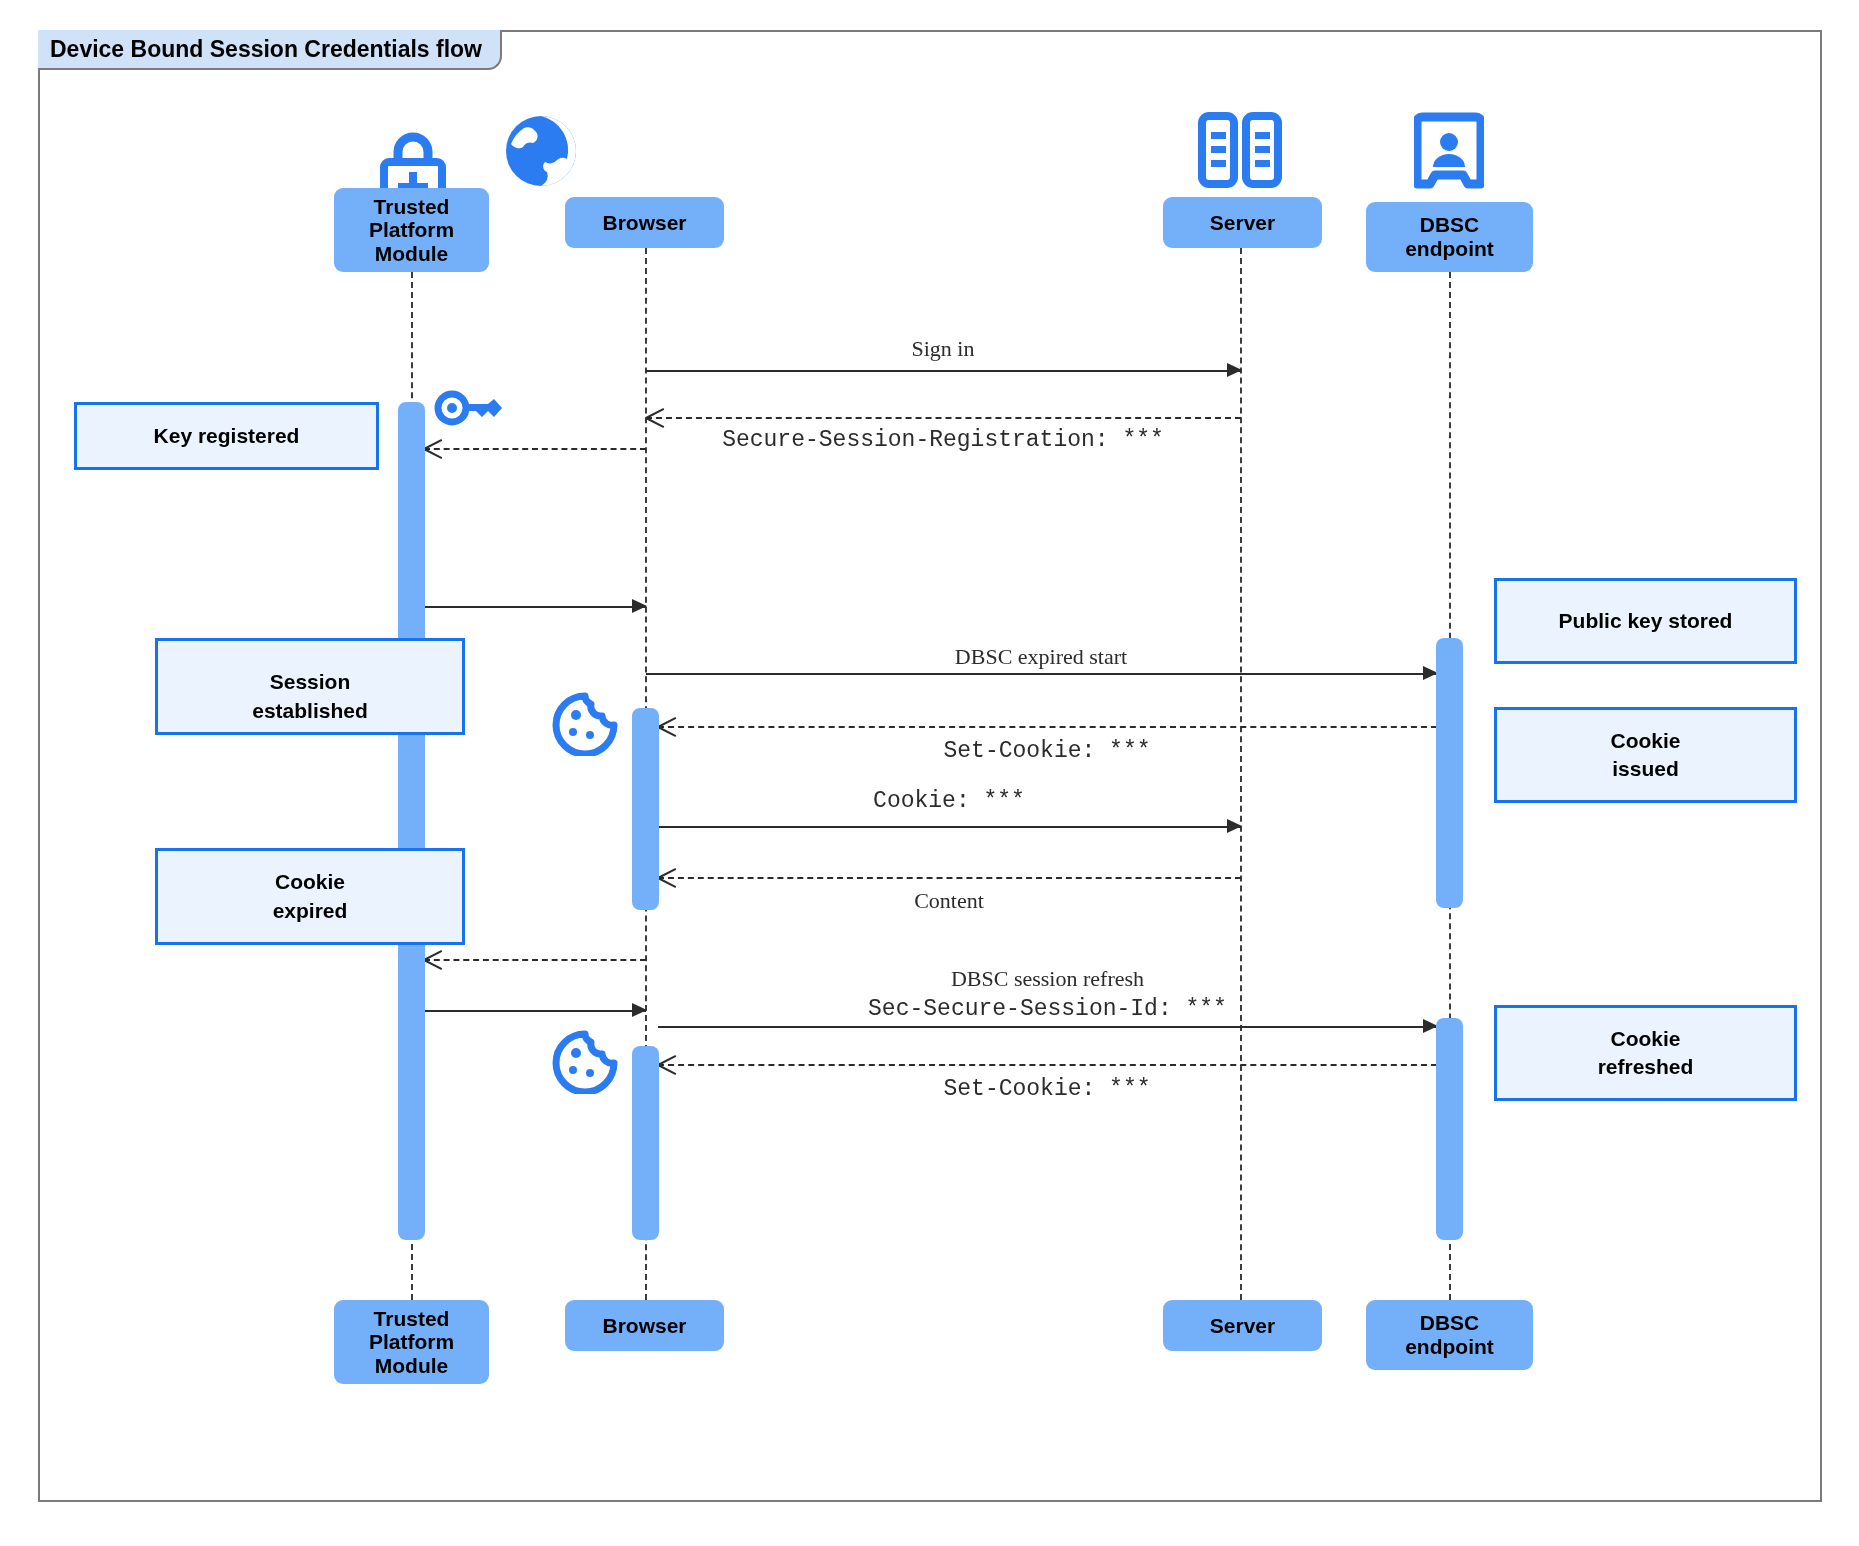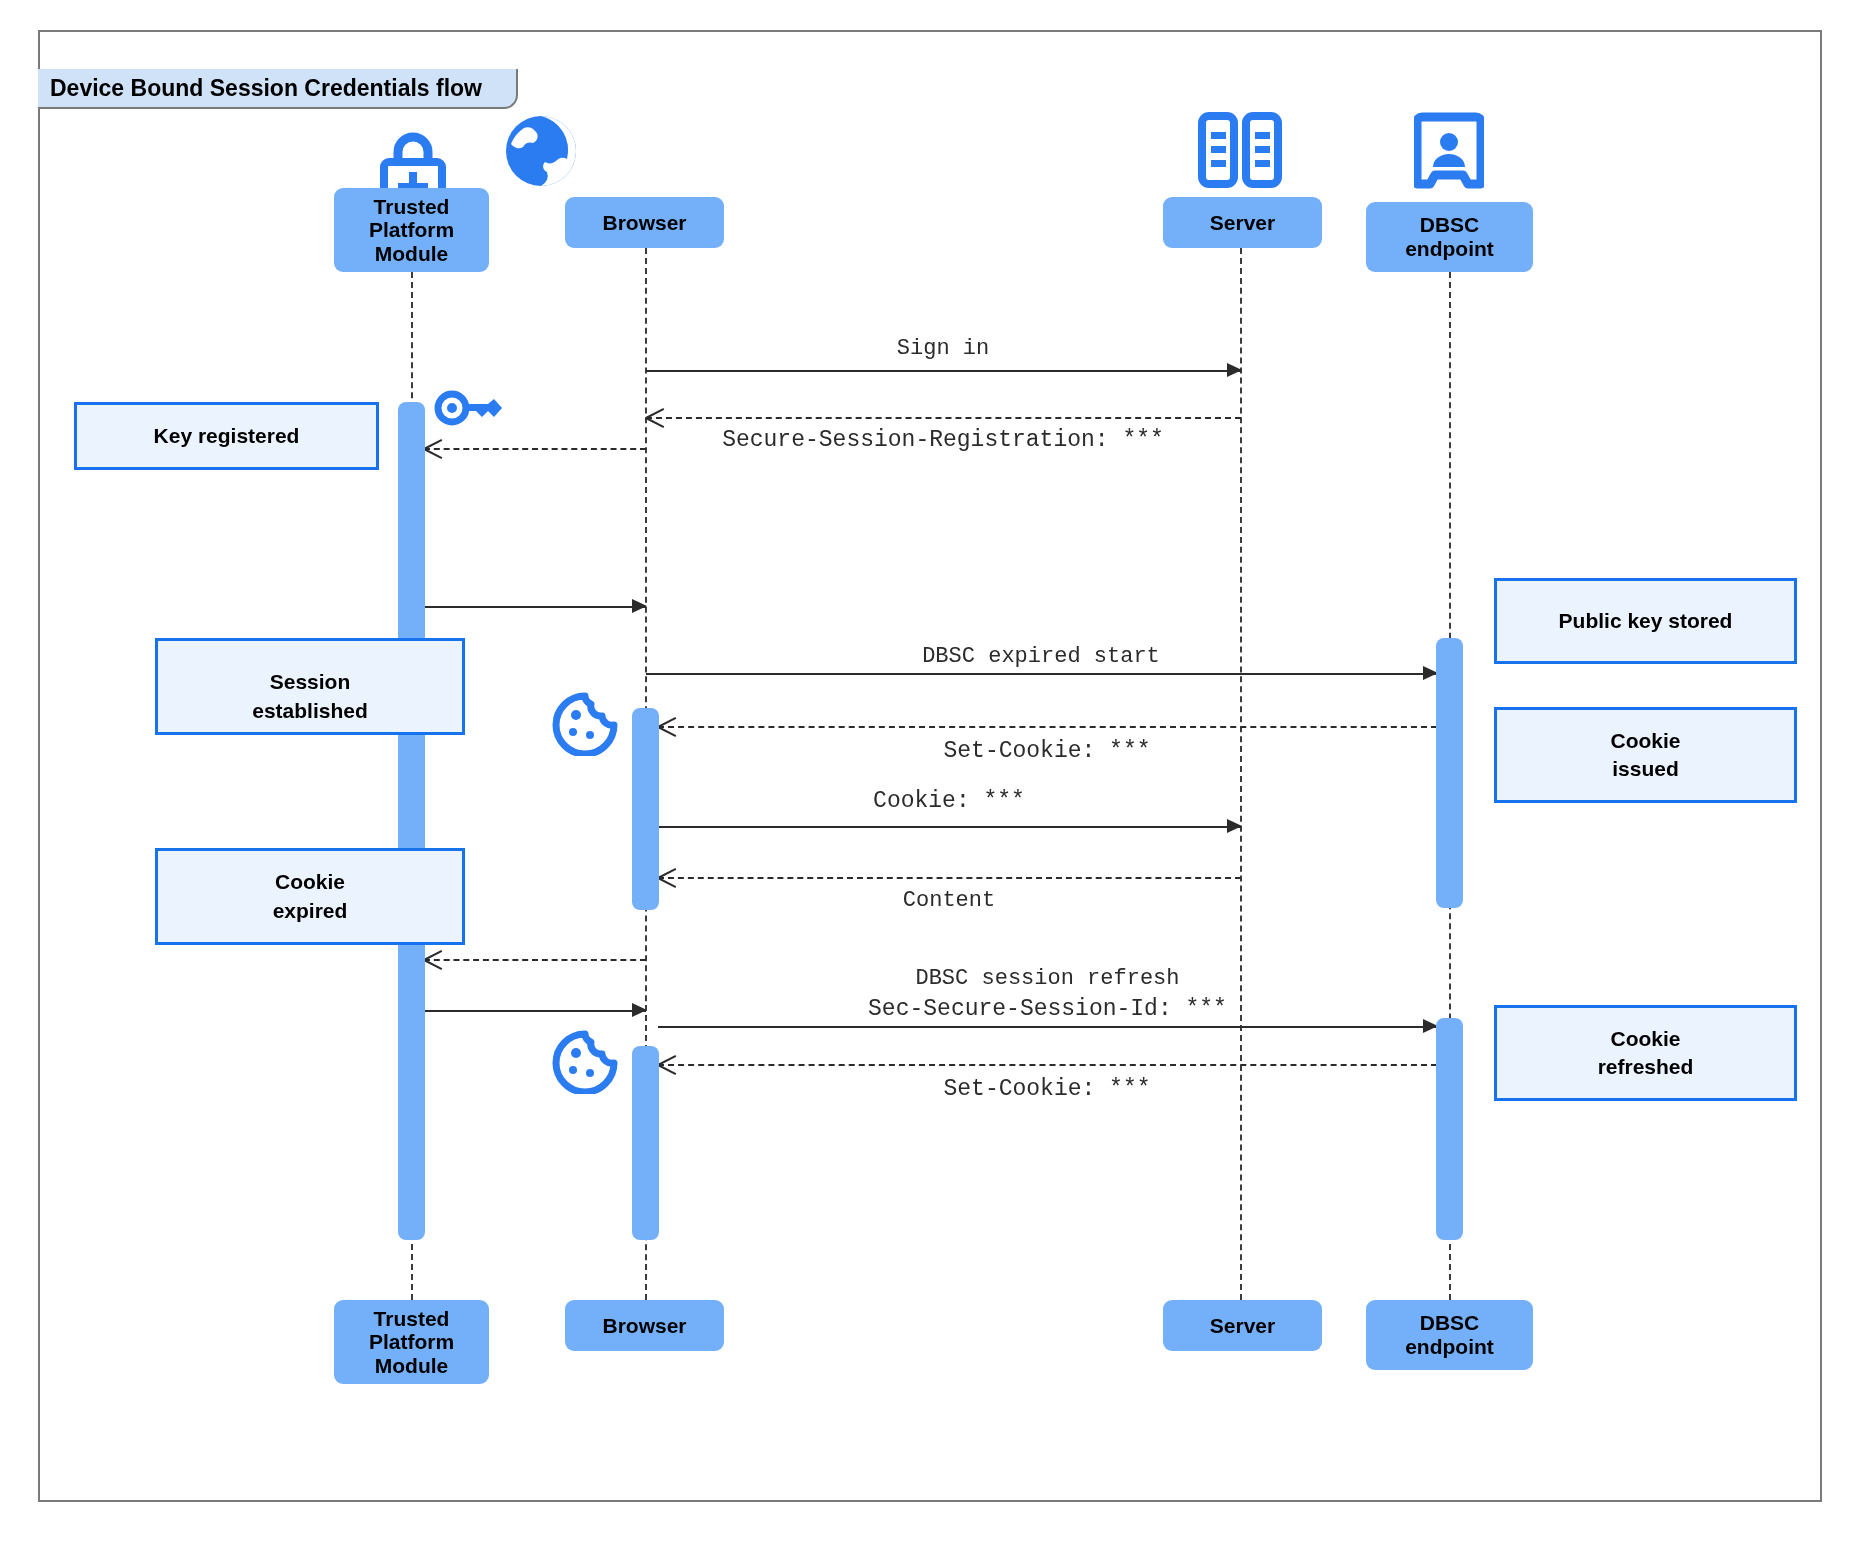--- a/index.html
+++ b/index.html
@@ -23,26 +23,25 @@
   }
   
   .title-tab{
     position:absolute;
     left:38px;top:30px;
     height:40px;
     background:#cfe2f7;
     border-right:2px solid #7a7a7a;
     border-bottom:2px solid #7a7a7a;
     box-sizing:border-box;
-    padding:0 34px 0 12px;
+    padding:0 18px 0 12px;
     display:flex;align-items:center;
     font-weight:bold;font-size:23px;color:#000;
     border-bottom-right-radius:14px;
     z-index:6;
-    margin-top:39px;
   }
 
   
   .lifeline{
     position:absolute;
     width:0;
     border-left:2px dashed #3c3c3c;
     z-index:1;
   }
 
@@ -110,21 +109,21 @@
   .msg.dashed .head.left::after{transform:rotate(27deg);}
 
   .msg-label{
     position:absolute;
     font-size:22px;color:#2b2b2b;
     text-align:center;
     white-space:pre;
     z-index:3;
   }
   .msg-label.mono{font-family:"Liberation Mono",monospace;font-size:23px;}
-  .msg-label.sans{font-family:Liberation Mono, monospace;}
+  .msg-label.sans{font-family:Liberation Serif, serif;}
 
   
   .icon{position:absolute;z-index:5;}
 </style>
 </head>
 <body>
 
 <div id="canvas">
 
   <div class="frame"></div>

